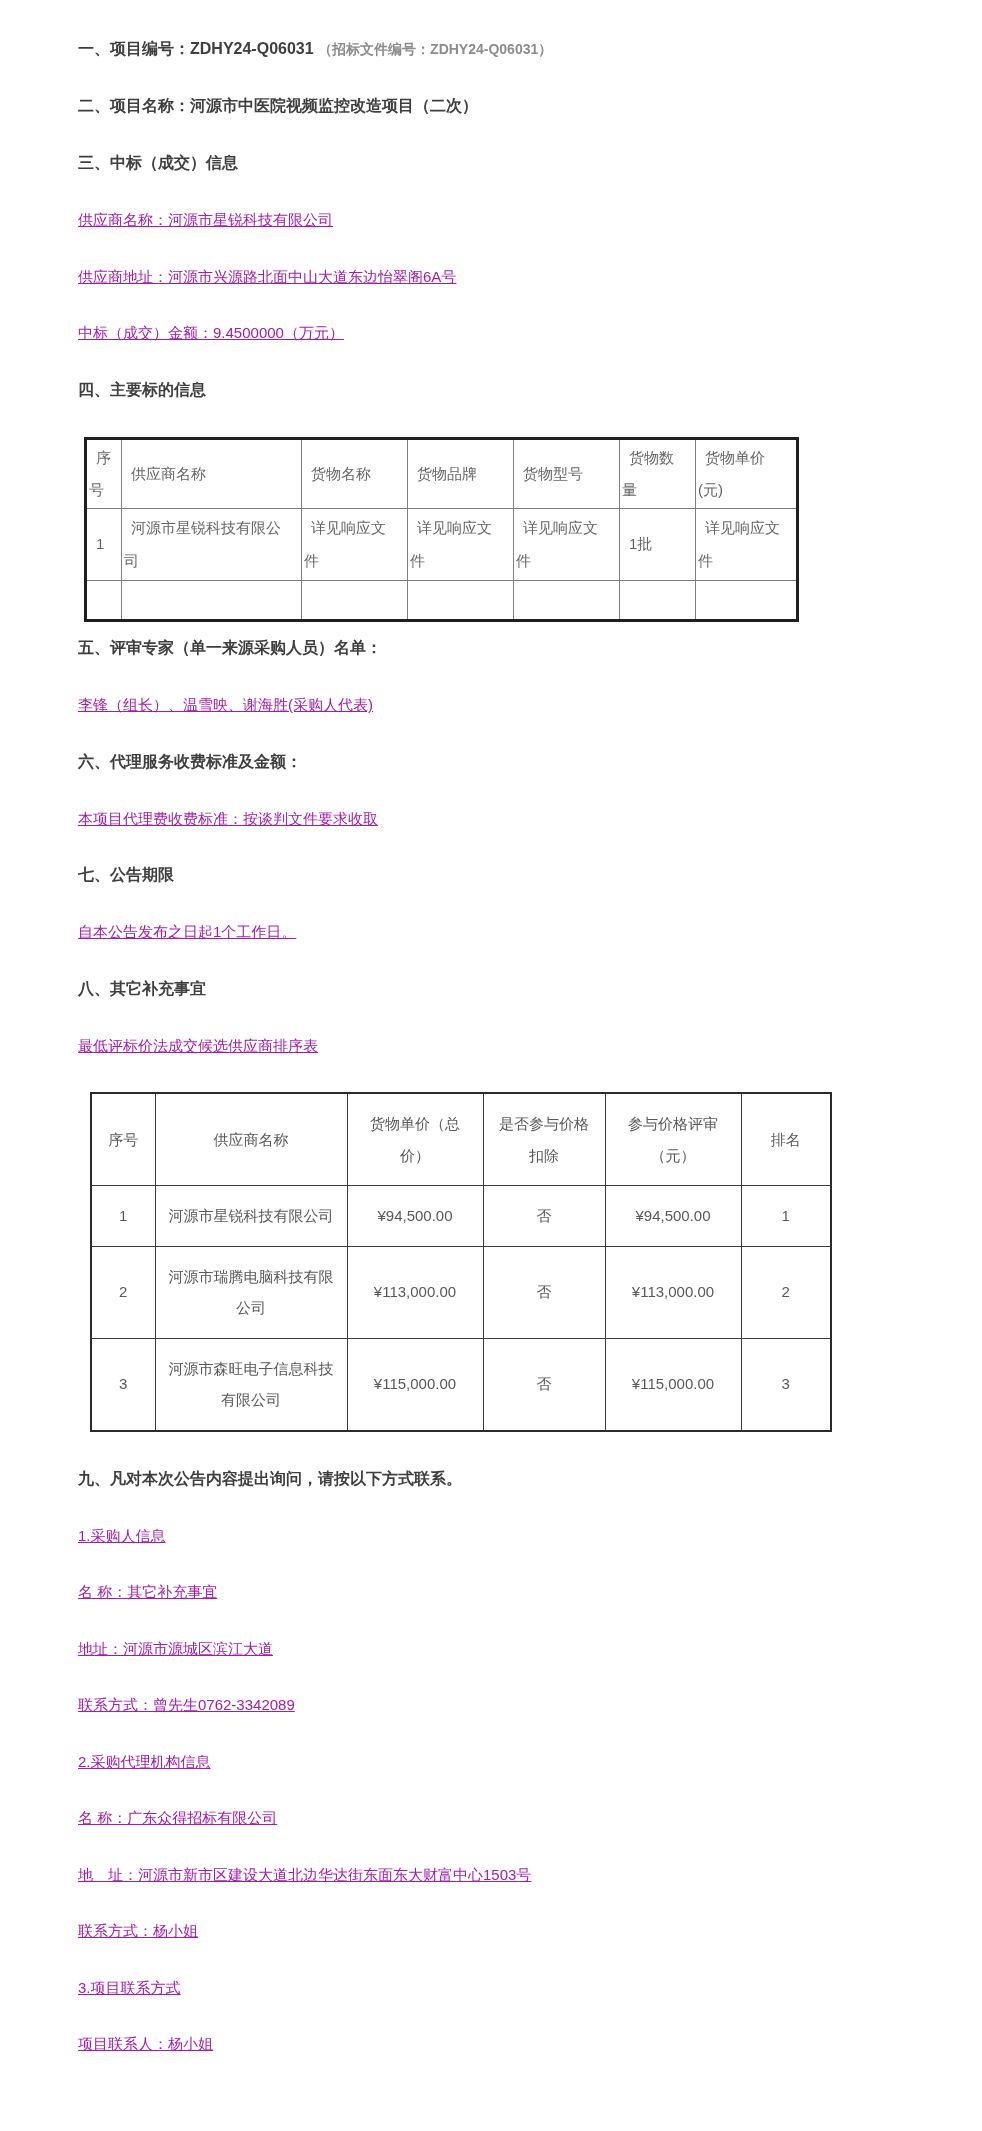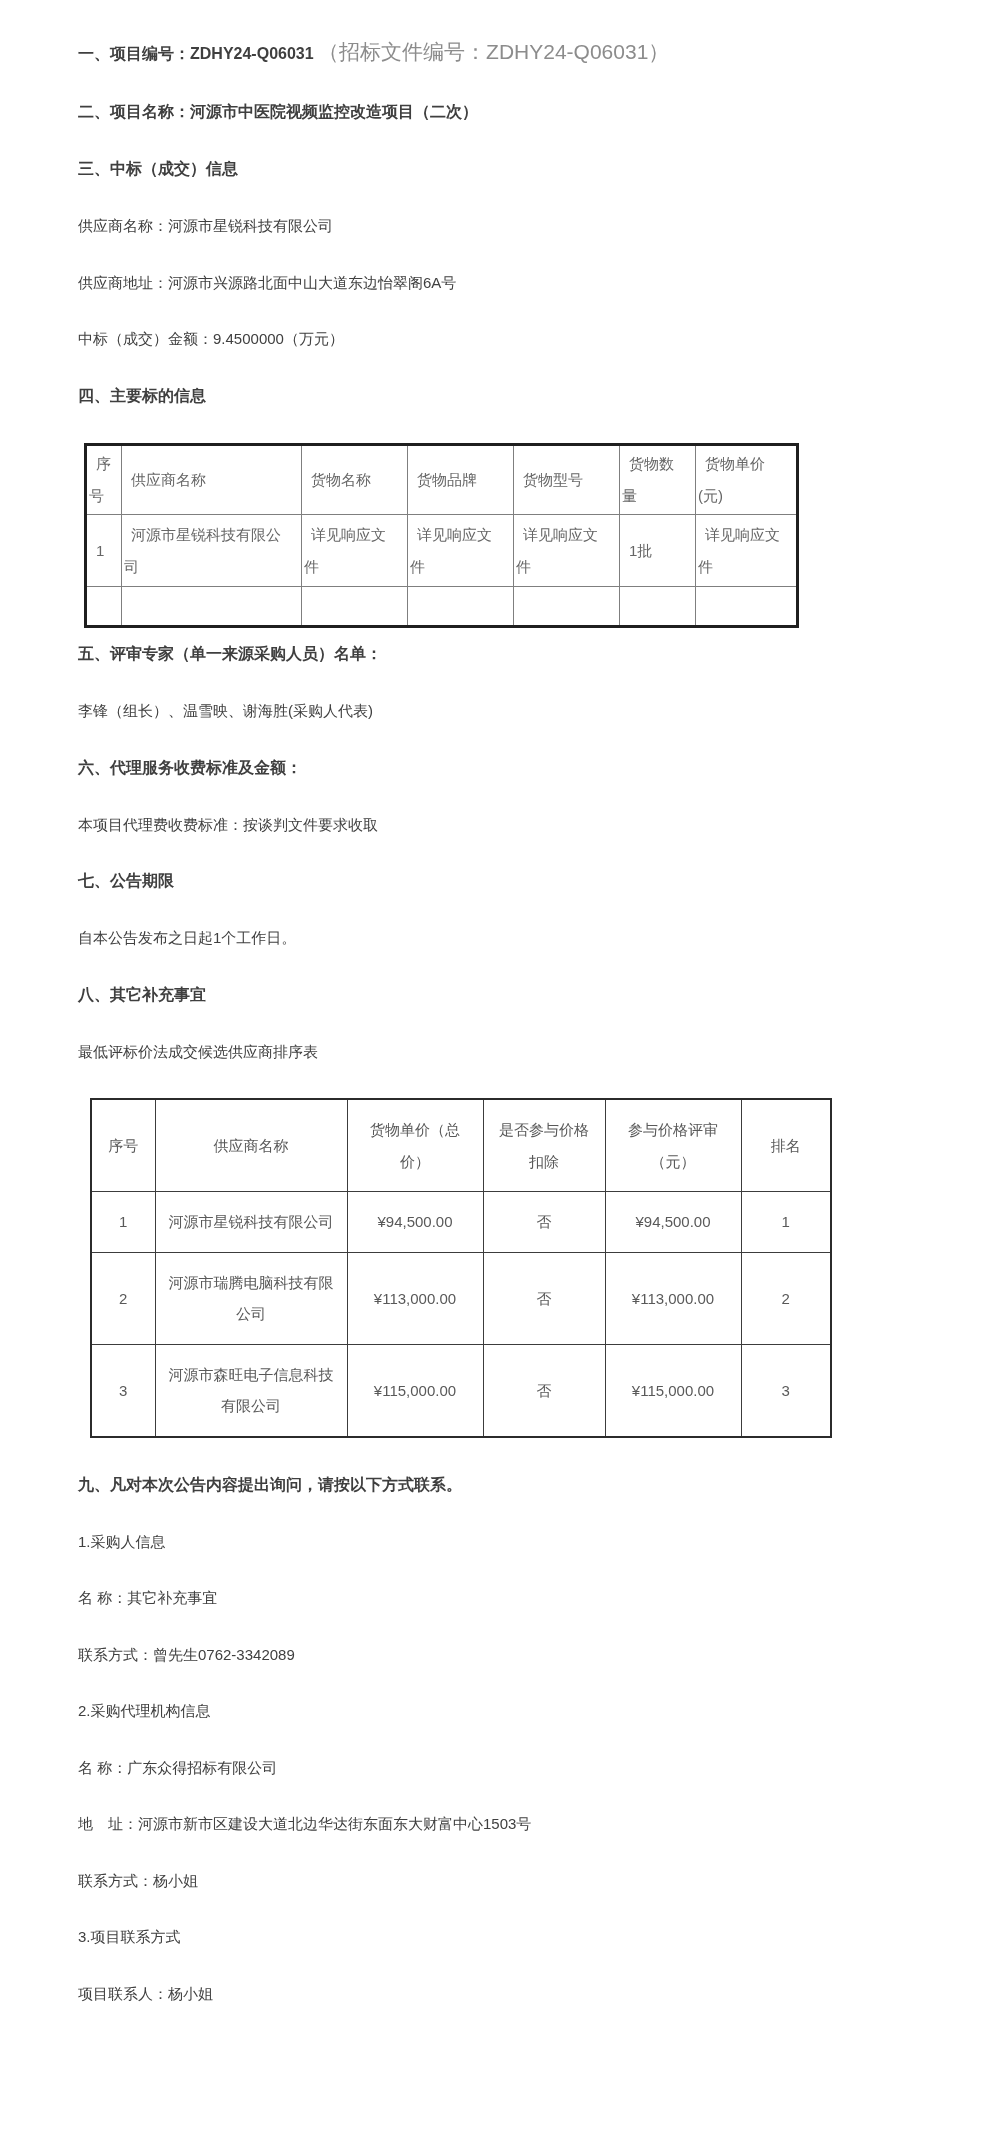--- a/index.html
+++ b/index.html
@@ -15,29 +15,30 @@
   }
   .sec-heading {
     color: #3f3f3f;
     font-size: 16px;
     font-weight: bold;
     line-height: 1.25;
     margin: 37px 0;
   }
   .sec-heading .h-sub {
     color: #8c8c8c;
-    font-weight: normal;
-    font-size: 21px;
+    font-weight: bold;
+    font-size: 14px;
   }
   .body-line {
-    color: #404040;
+    color: #a21caf;
     font-size: 15px;
     font-weight: normal;
     line-height: 1.3;
     margin: 37px 0;
+    text-decoration: underline;
   }
   .mt-small { margin-top: 16px; }
 
   table { border-collapse: collapse; table-layout: fixed; font-size: 15px; }
 
   
   .t1 {
     margin: 34px 0 14px 6px;
     border: 3px solid #1f1f1f;
     color: #666666;
@@ -191,20 +192,21 @@
         <td>¥115,000.00</td>
         <td>3</td>
       </tr>
     </tbody>
   </table>
 
   <h3 class="sec-heading">九、凡对本次公告内容提出询问，请按以下方式联系。</h3>
 
   <p class="body-line">1.采购人信息</p>
   <p class="body-line">名 称：其它补充事宜</p>
+  <p class="body-line">地址：河源市源城区滨江大道</p>
   <p class="body-line">联系方式：曾先生0762-3342089</p>
 
   <p class="body-line">2.采购代理机构信息</p>
   <p class="body-line">名 称：广东众得招标有限公司</p>
   <p class="body-line">地　址：河源市新市区建设大道北边华达街东面东大财富中心1503号</p>
   <p class="body-line">联系方式：杨小姐</p>
 
   <p class="body-line">3.项目联系方式</p>
   <p class="body-line">项目联系人：杨小姐</p>
 

